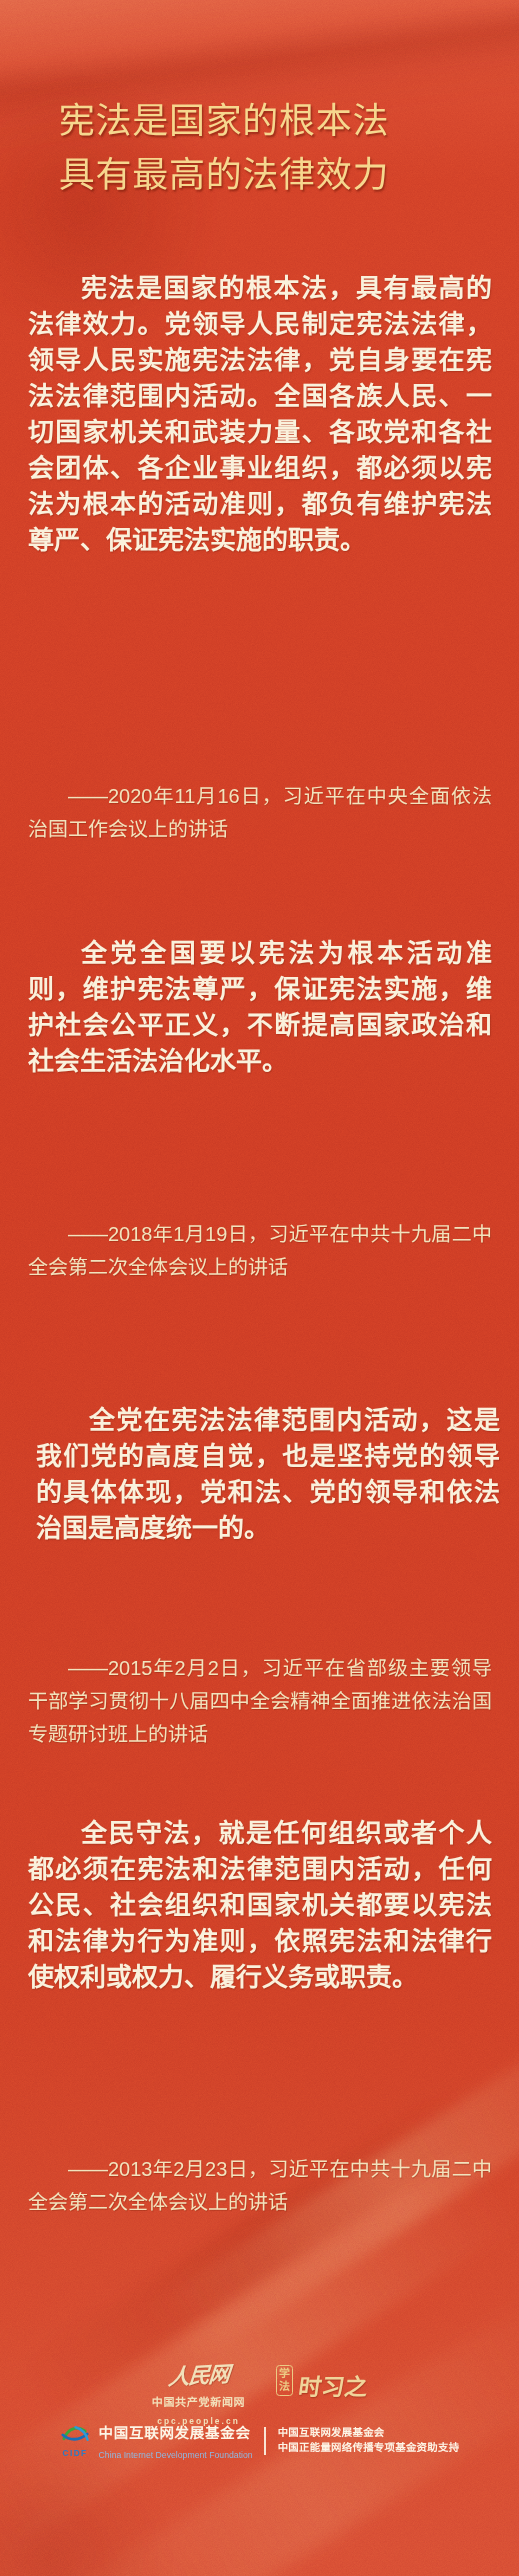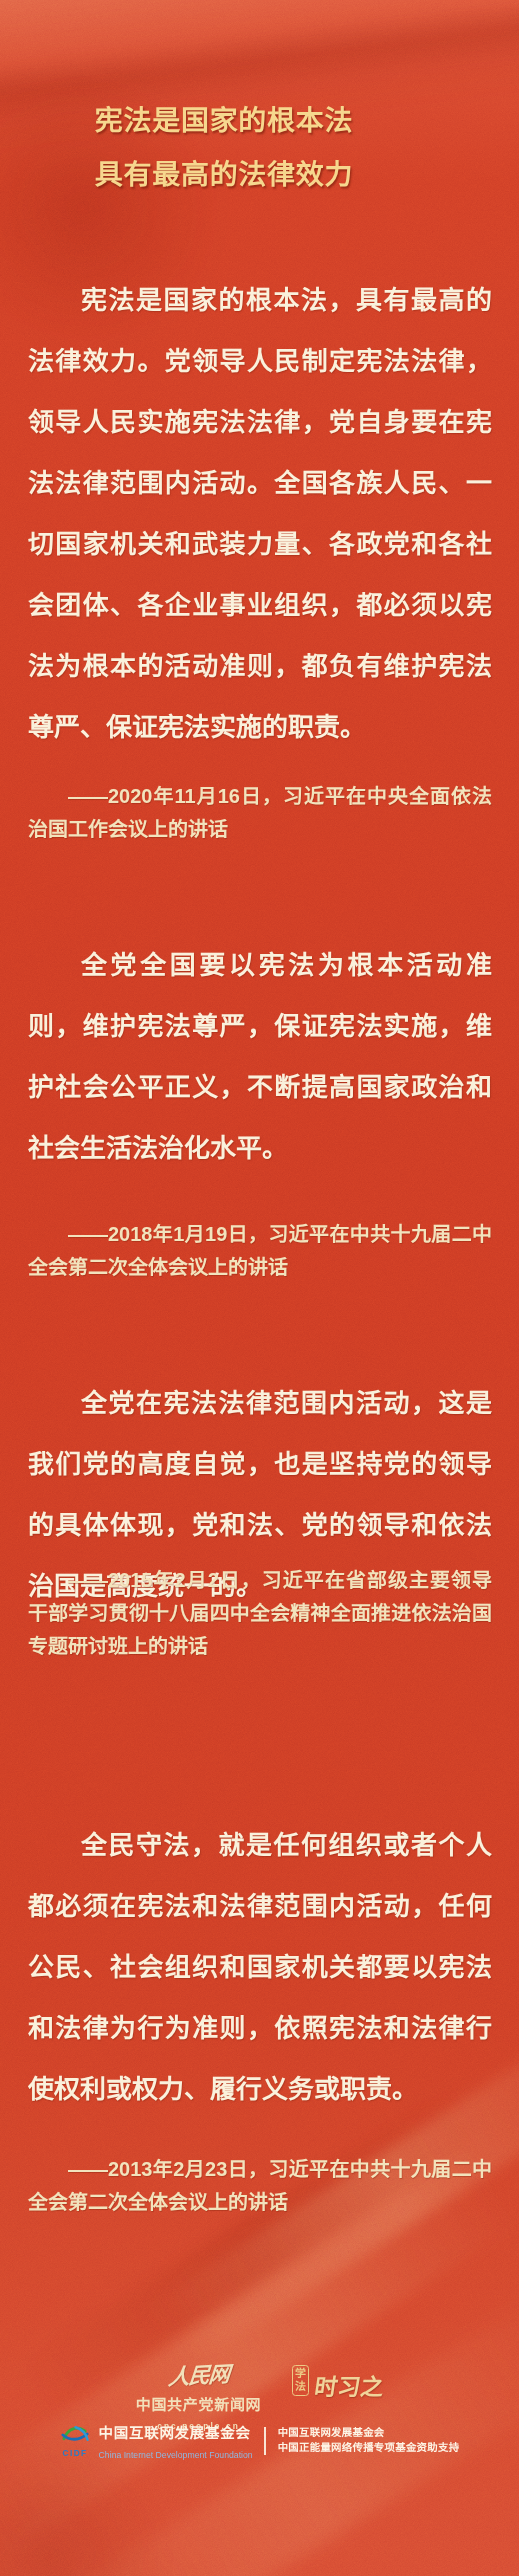--- a/index.html
+++ b/index.html
@@ -64,67 +64,67 @@
   }
 
   .grain { position: absolute; inset: 0; z-index: 1; mix-blend-mode: overlay; opacity: 0.5; }
 
   
   .title {
     position: absolute; z-index: 2;
     top: 94px; left: 0; width: 448px;
     text-align: center;
     color: #f6d78e;
-    font-size: 28px; font-weight: 700;
+    font-size: 36px; font-weight: 400;
     line-height: 54px; letter-spacing: 0.7px;
     text-shadow: 1.4px 2.1px 2.1px rgba(105,22,6,0.55);
   }
 
   .quote {
     position: absolute; z-index: 2;
     left: 28px; width: 464px; margin: 0;
     color: #faf1dc;
     font-size: 26px; font-weight: 700;
-    line-height: 61px;
+    line-height: 36px;
     text-align: justify;
     text-indent: 53px;
     word-break: break-all;
     text-shadow: 0.7px 1.4px 1.4px rgba(110,25,8,0.35);
   }
   .cite {
     position: absolute; z-index: 2;
     left: 28px; width: 464px; margin: 0;
     color: #f2e3bd;
-    font-size: 20px; font-weight: 700;
+    font-size: 20px; font-weight: 400;
     line-height: 33px;
     text-align: justify;
     text-indent: 40px;
     word-break: break-all;
     text-shadow: 0.7px 0.7px 0.7px rgba(110,25,8,0.3);
   }
   #q1 { top: 270px; }  #c1 { top: 780px; }
   #q2 { top: 935px; } #c2 { top: 1218px; }
-  #q3 { top: 1373px; } #c3 { top: 1564px; }
+  #q3 { top: 1402px; margin-left: 8px; } #c3 { top: 1652px; }
   #q4 { top: 1815px; } #c4 { top: 2153px; }
 
   
   .brands {
     position: absolute; z-index: 2;
     top: 2354px; left: 0; width: 520px;
     display: flex; justify-content: center; align-items: flex-start; gap: 30.5px;
   }
   .people { text-align: center; color: #f2e0ba; }
   .people-script {
     font-size: 21.5px; font-weight: 700; font-style: italic;
     letter-spacing: -1.4px;
     transform: rotate(-3deg) skewX(-8deg);
     margin-top: 4.2px;
     text-shadow: 0.7px 0.7px 0.7px rgba(110,25,8,0.35);
   }
-  .people-sub { font-size: 15px; font-weight: 700; letter-spacing: 0.7px; margin-top: 3.5px; }
+  .people-sub { font-size: 11px; font-weight: 700; letter-spacing: 0.7px; margin-top: 3.5px; }
   .people-url { font-size: 8.3px; font-weight: 700; letter-spacing: 2.1px; margin-top: 7px; }
 
   .sxz { display: flex; align-items: flex-start; gap: 6.2px; margin-top: 11px; }
   .sxz-box {
     width: 17.3px; height: 30.5px;
     border: 1.4px solid #ecca84; border-radius: 3.5px;
     display: flex; flex-direction: column; align-items: center; justify-content: center;
     color: #ecca84; font-size: 11px; font-weight: 700; line-height: 13px;
   }
   .sxz-label {

